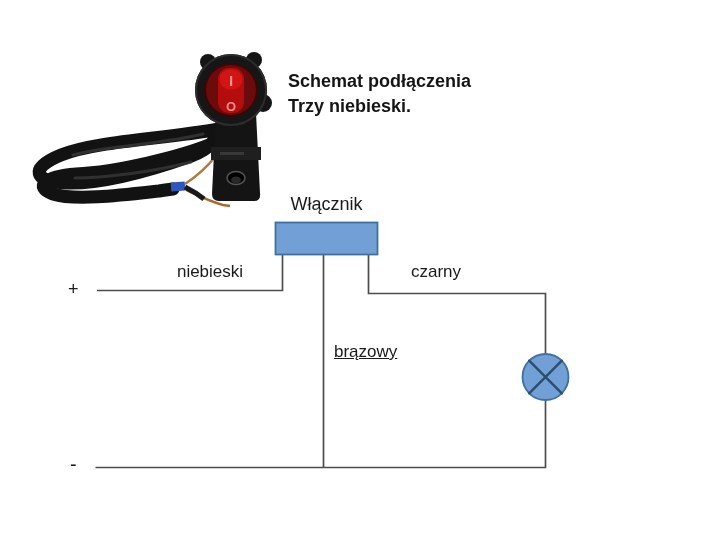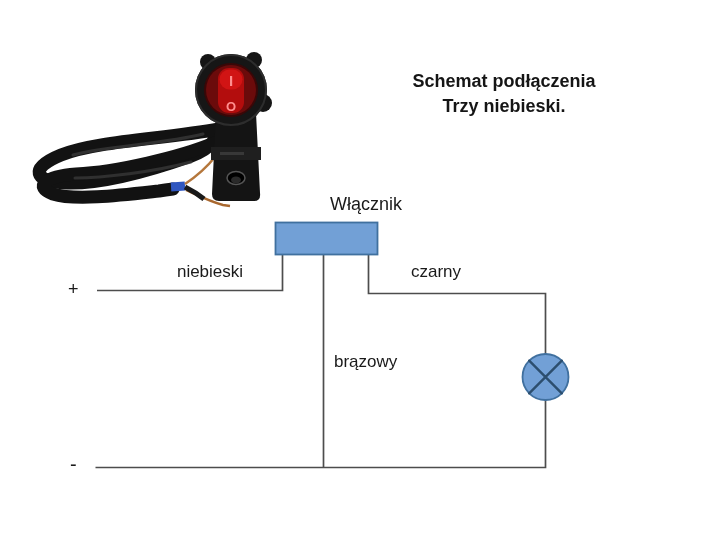--- a/index.html
+++ b/index.html
@@ -3,25 +3,25 @@
 <meta charset="utf-8">
 <style>
   html,body{margin:0;padding:0;background:#ffffff;}
   .canvas{
     position:relative;width:720px;height:540px;background:#ffffff;
     font-family:"Liberation Sans", sans-serif;color:#111;overflow:hidden;
   }
   .photo{position:absolute;left:15px;top:5px;}
   .title{
     position:absolute;left:288px;top:69px;width:432px;
-    text-align:center;font-weight:bold;font-size:18px;line-height:25px;color:#151515;
+    text-align:left;font-weight:bold;font-size:18px;line-height:25px;color:#151515;
   }
   .lbl{position:absolute;font-size:17px;color:#1a1a1a;white-space:nowrap;}
   .lbl-center{text-align:center;}
-  .switch-label{position:absolute;left:251px;top:194px;width:151px;text-align:right;font-size:18px;color:#1a1a1a;}
+  .switch-label{position:absolute;left:251px;top:194px;width:151px;text-align:center;font-size:18px;color:#1a1a1a;}
   .wires{position:absolute;left:0;top:0;}
   .wire-line{fill:none;stroke:#4d4d4d;stroke-width:1.7px;}
   .sym-shape{fill:#72a0d6;stroke:#40709f;stroke-width:1.8px;}
   .lamp-cross{fill:none;stroke:#2c4e6e;stroke-width:2.4px;stroke-linecap:round;}
   .rocker-mark{font-family:"Liberation Sans", sans-serif;font-weight:bold;fill:#ff8f8f;text-anchor:middle;}
   .mark-on{font-size:15px;}
   .mark-off{font-size:13px;}
 </style>
 </head>
 <body>
@@ -82,17 +82,17 @@
 
     <rect class="sym-shape" x="275.5" y="222.5" width="102" height="32"></rect>
 
     <circle class="sym-shape" cx="545.5" cy="377" r="23"></circle>
     <path class="lamp-cross" d="M529.2,360.7 L561.8,393.3 M561.8,360.7 L529.2,393.3"></path>
   </svg>
 
   <div class="switch-label">Włącznik</div>
   <div class="lbl lbl-center" style="left:376px;top:262px;width:120px;">czarny</div>
   <div class="lbl lbl-center" style="left:135px;top:262px;width:150px;">niebieski</div>
-  <div class="lbl" style="left:334px;top:352px;">brązowy</div>
+  <div class="lbl" style="left:334px;top:342px;text-decoration:underline;">brązowy</div>
   <div class="lbl" style="left:68px;top:279px;font-size:18px;">+</div>
   <div class="lbl" style="left:70px;top:453px;font-size:20px;">-</div>
 
 </div>
 
 </body></html>

